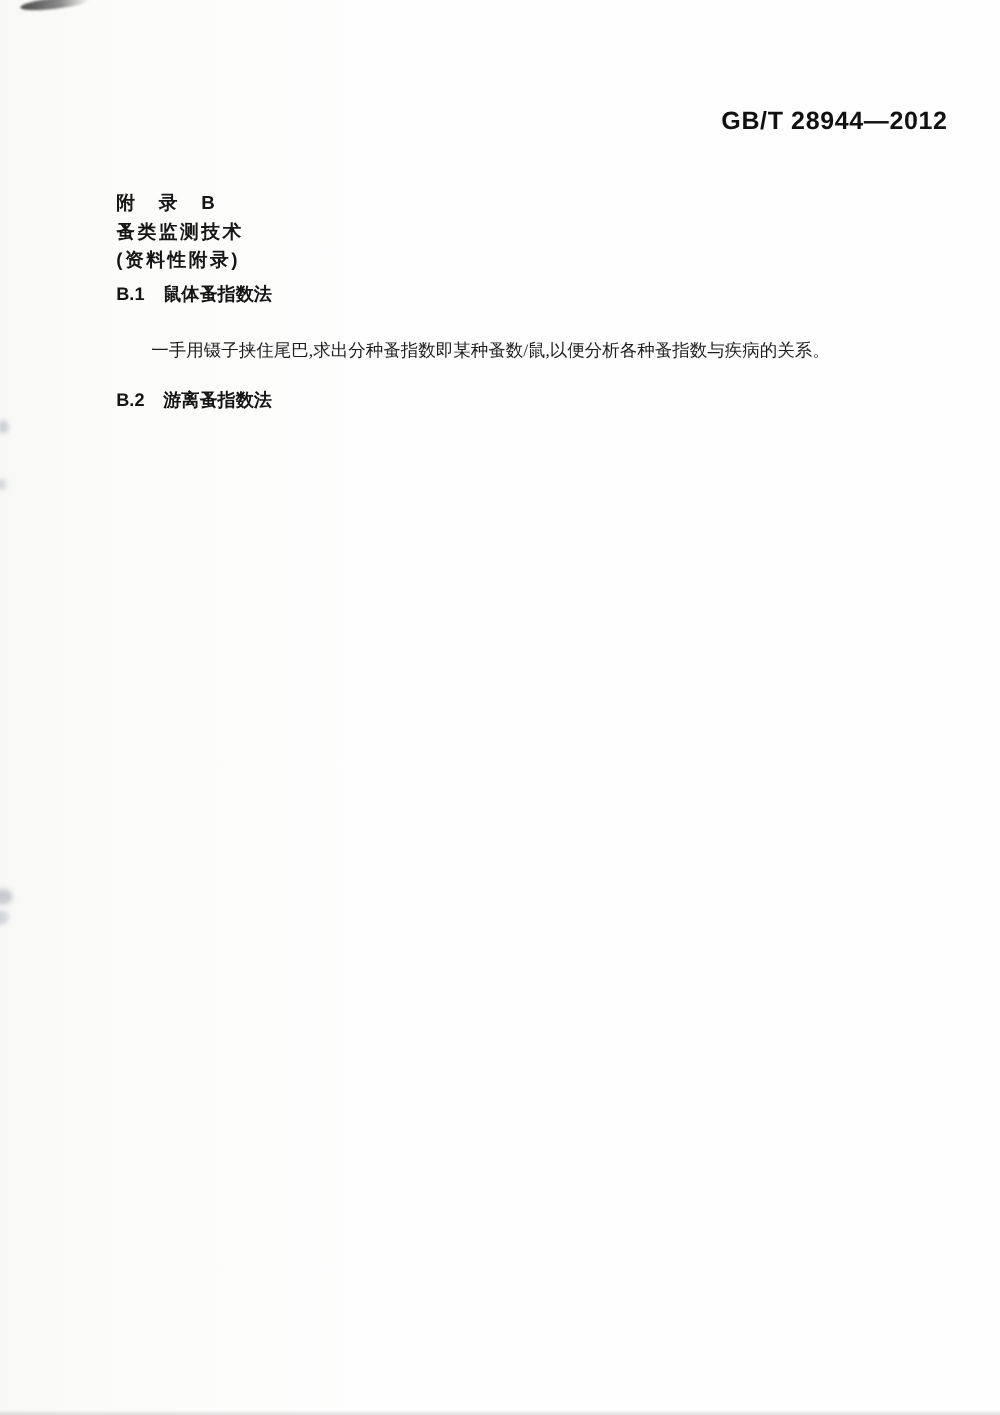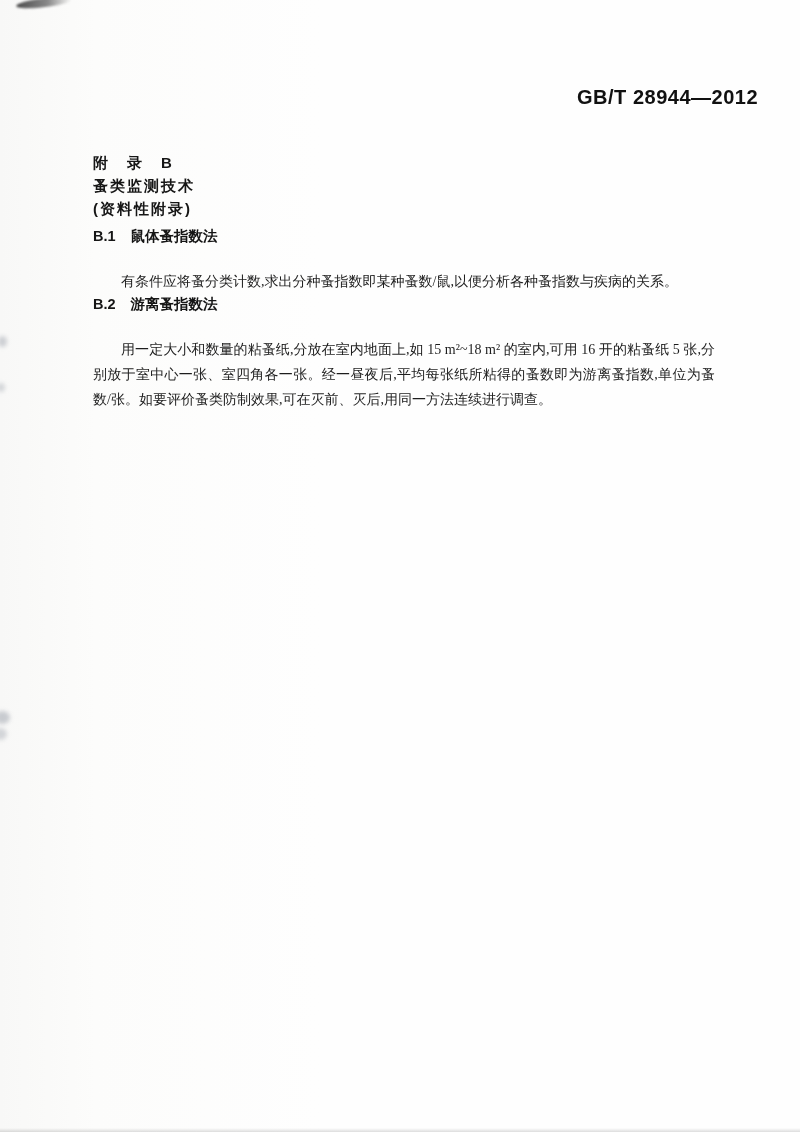--- a/index.html
+++ b/index.html
@@ -84,21 +84,21 @@
   }
   .section-heading {
     font-family: "Liberation Sans", "DejaVu Sans", sans-serif;
     font-weight: bold;
     font-size: 14.5px;
     line-height: 20px;
     margin: 0 0 23px 0;
     color: #151515;
   }
   .section-heading .sec-num { margin-right: 15px; }
-  .section-b2 { }
+  .section-b2 { margin-top: 17px; }
   .body-para {
     margin: 0;
     font-size: 14px;
     line-height: 25px;
     text-align: justify;
     text-indent: 2em;
     color: #1d1d1d;
   }
 </style>
 </head>
@@ -120,23 +120,22 @@
     <div class="title-line">蚤类监测技术</div>
     <div class="title-line">(资料性附录)</div>
   </div>
 
   <div class="content">
 
     <h3 class="section-heading">
       <span class="sec-num">B.1</span><span>鼠体蚤指数法</span>
     </h3>
 
-    <p class="body-para">有条件应将蚤分类计数,求出分种蚤指数即某种蚤数/鼠,以便分析各种蚤指数与疾病的关系。</p>
+    <p class="body-para">一手用镊子挟住尾巴,求出分种蚤指数即某种蚤数/鼠,以便分析各种蚤指数与疾病的关系。</p>
 
     <h3 class="section-heading section-b2">
       <span class="sec-num">B.2</span><span>游离蚤指数法</span>
     </h3>
 
-    <p class="body-para">用一定大小和数量的粘蚤纸,分放在室内地面上,如 15 m²~18 m² 的室内,可用 16 开的粘蚤纸 5 张,分别放于室中心一张、室四角各一张。经一昼夜后,平均每张纸所粘得的蚤数即为游离蚤指数,单位为蚤数/张。如要评价蚤类防制效果,可在灭前、灭后,用同一方法连续进行调查。</p>
 
   </div>
 
 </div>
 
 </body></html>

